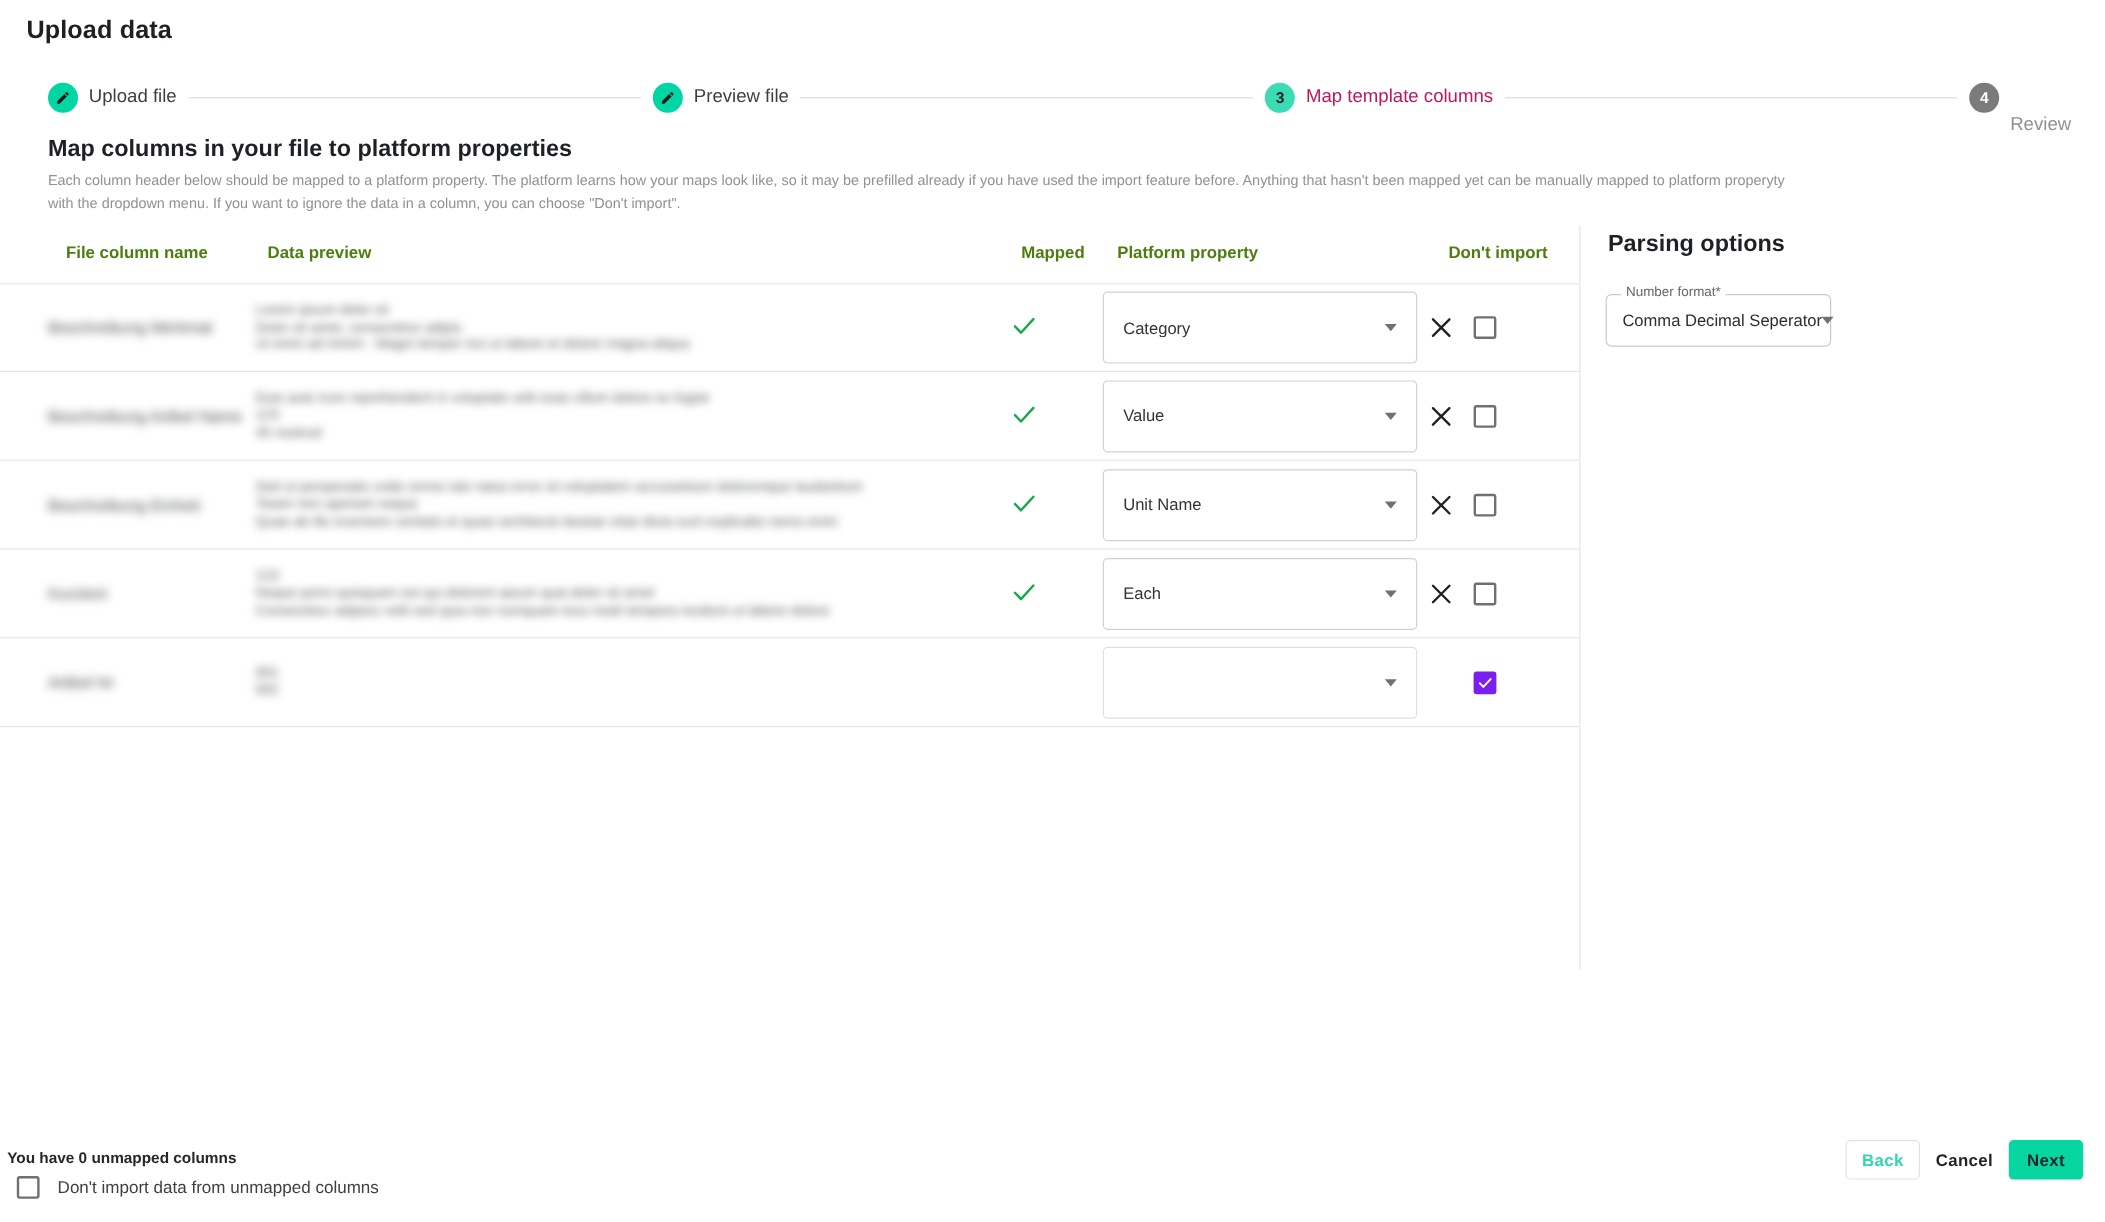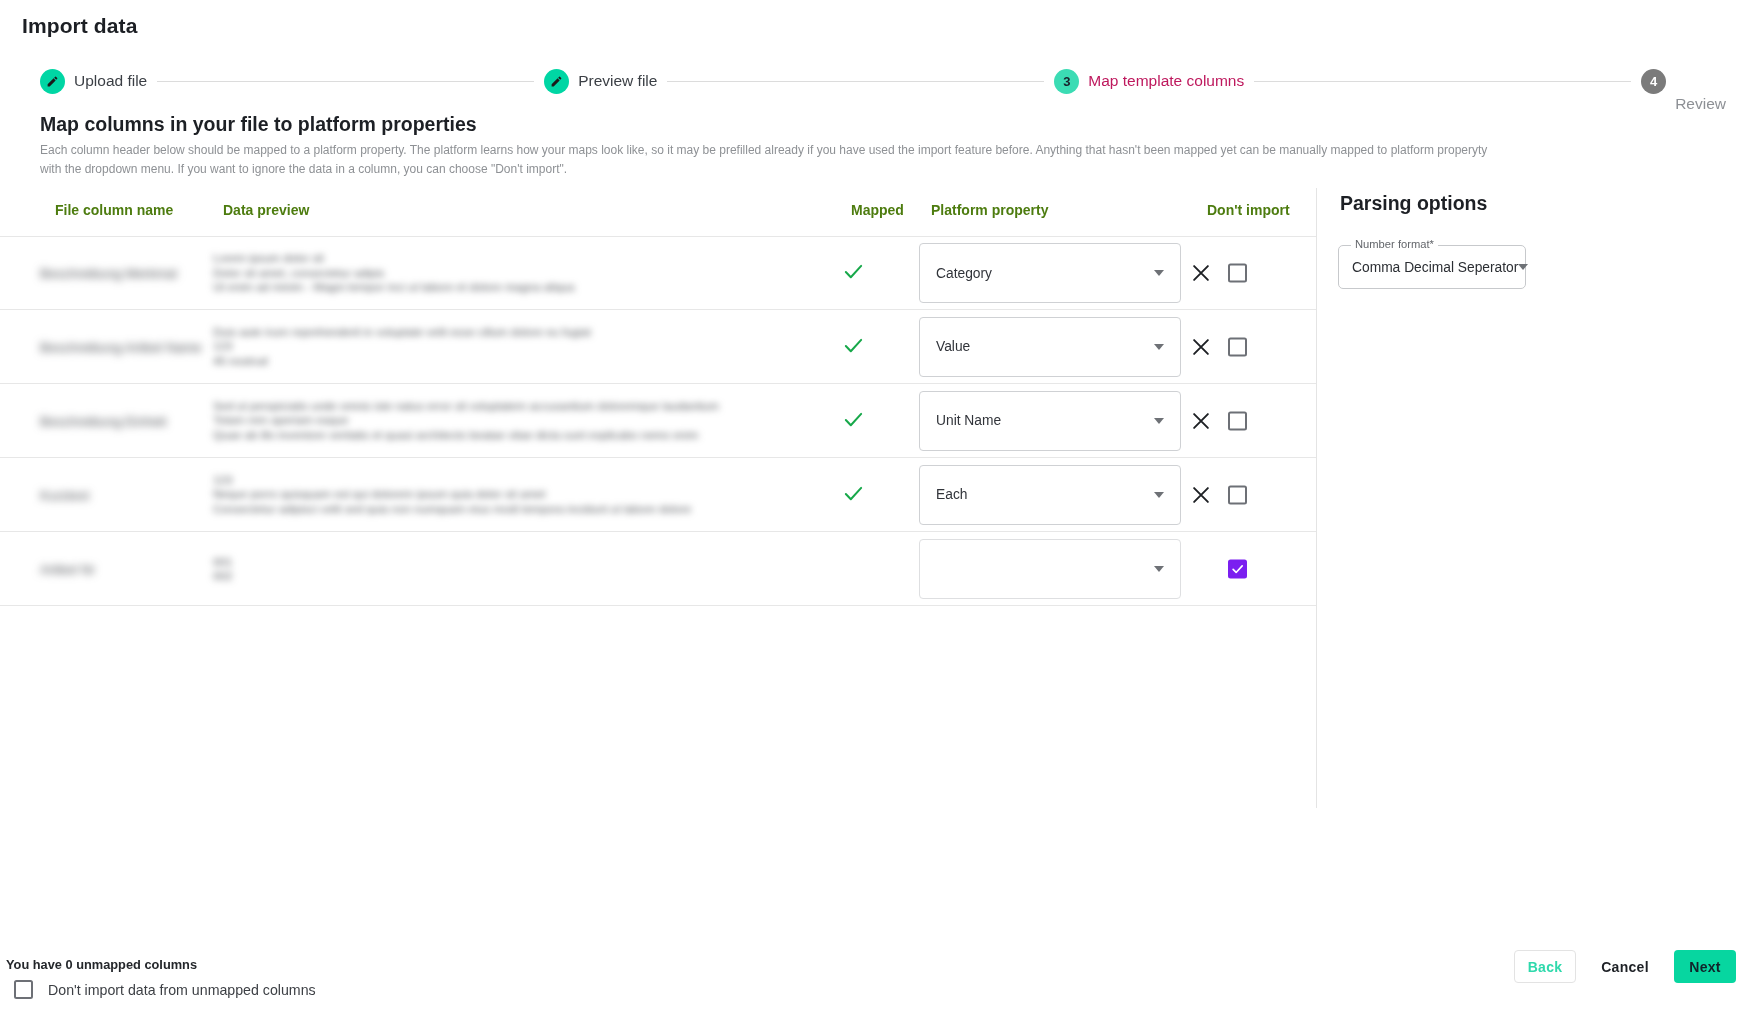--- a/index.html
+++ b/index.html
@@ -168,21 +168,21 @@
     display: flex; align-items: center; gap: 15px;
   }
   .footer-checkbox {
     width: 19px; height: 19px;
     border: 2px solid #6d7076; border-radius: 2.5px; background: #fff;
   }
   .footer-check-label { font-size: 14.2px; color: #3c3f44; }
 
   .footer-buttons {
     position: absolute; right: 18px; top: 950px;
-    display: flex; align-items: center; gap: 12px;
+    display: flex; align-items: center; 
   }
   .btn {
     height: 33px; border-radius: 4px;
     display: flex; align-items: center; justify-content: center;
     font-size: 14px; font-weight: 700; letter-spacing: .3px;
     cursor: pointer; user-select: none;
   }
   .btn-back {
     width: 62px; color: #2fd9ac; background: #fff; border: 1px solid #e3e3e3;
   }
@@ -191,21 +191,21 @@
   }
   .btn-next {
     width: 62px; color: #11232a; background: #07d6a0; border: none;
   }
 </style>
 </head>
 <body>
 
 <div class="page">
 
-  <div class="page-title">Import data</div>
+  <div class="page-title">Upload data</div>
 
   <div class="stepper">
 
     <div class="step">
       <div class="step-bubble done">
         <svg class="step-pencil" viewBox="0 0 24 24">
           <path d="M3 17.25V21h3.75L17.81 9.94l-3.75-3.75L3 17.25zM20.71 7.04a1 1 0 0 0 0-1.41l-2.34-2.34a1 1 0 0 0-1.41 0l-1.83 1.83 3.75 3.75 1.83-1.83z" fill="#1a1a1a"></path>
         </svg>
       </div>
       <div class="step-label">Upload file</div>

